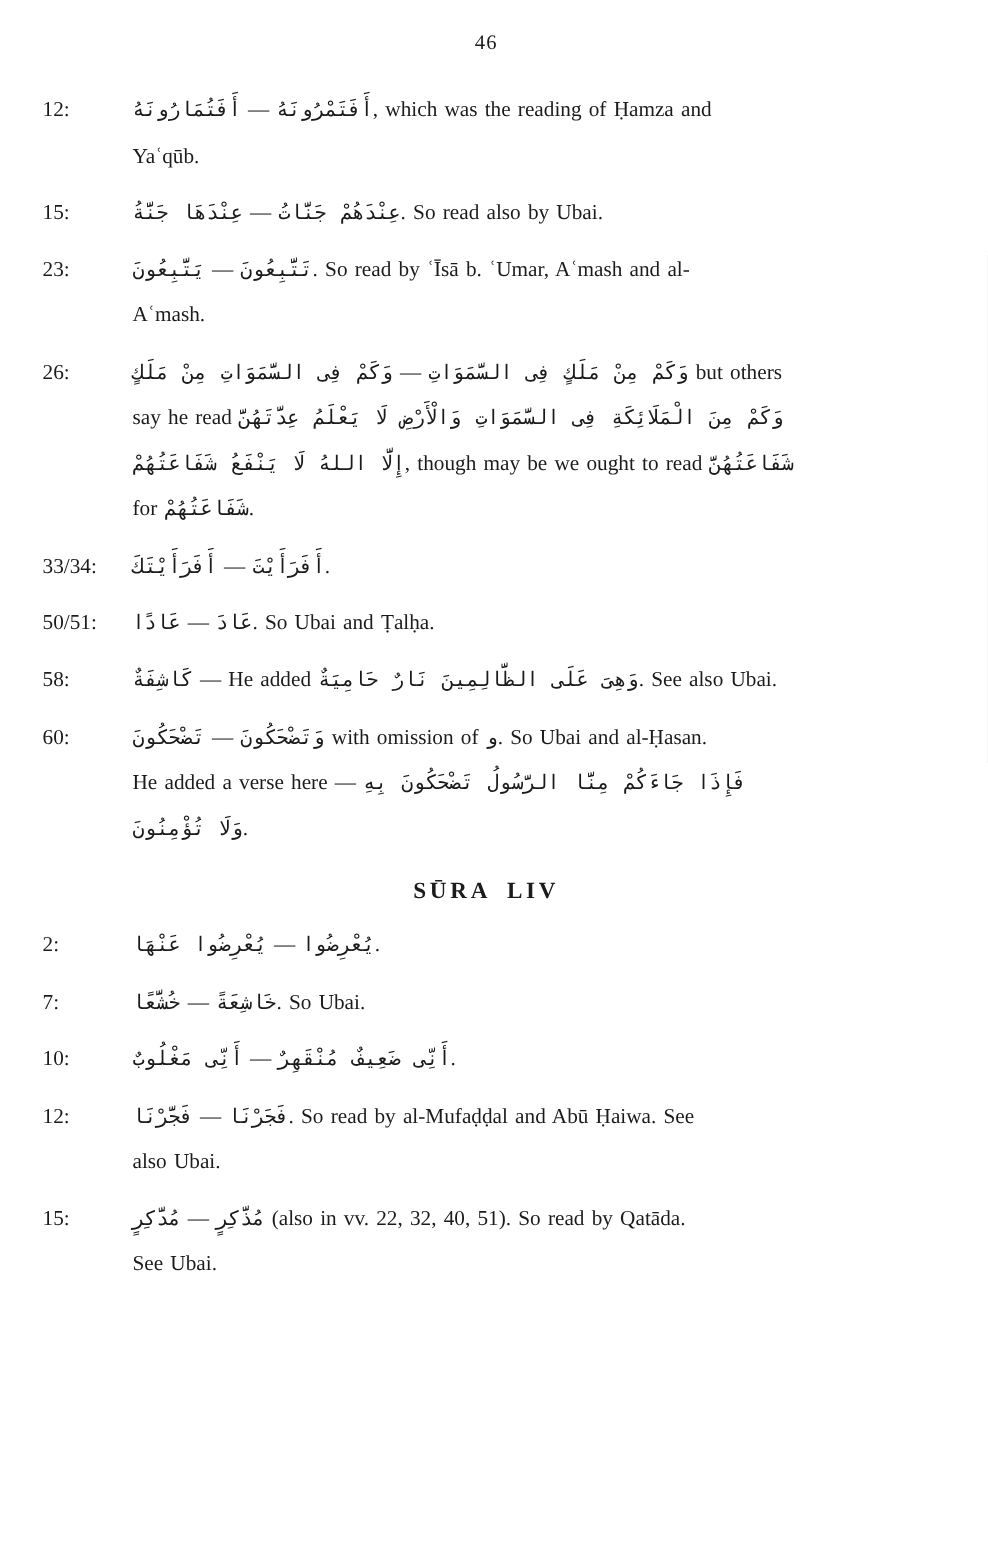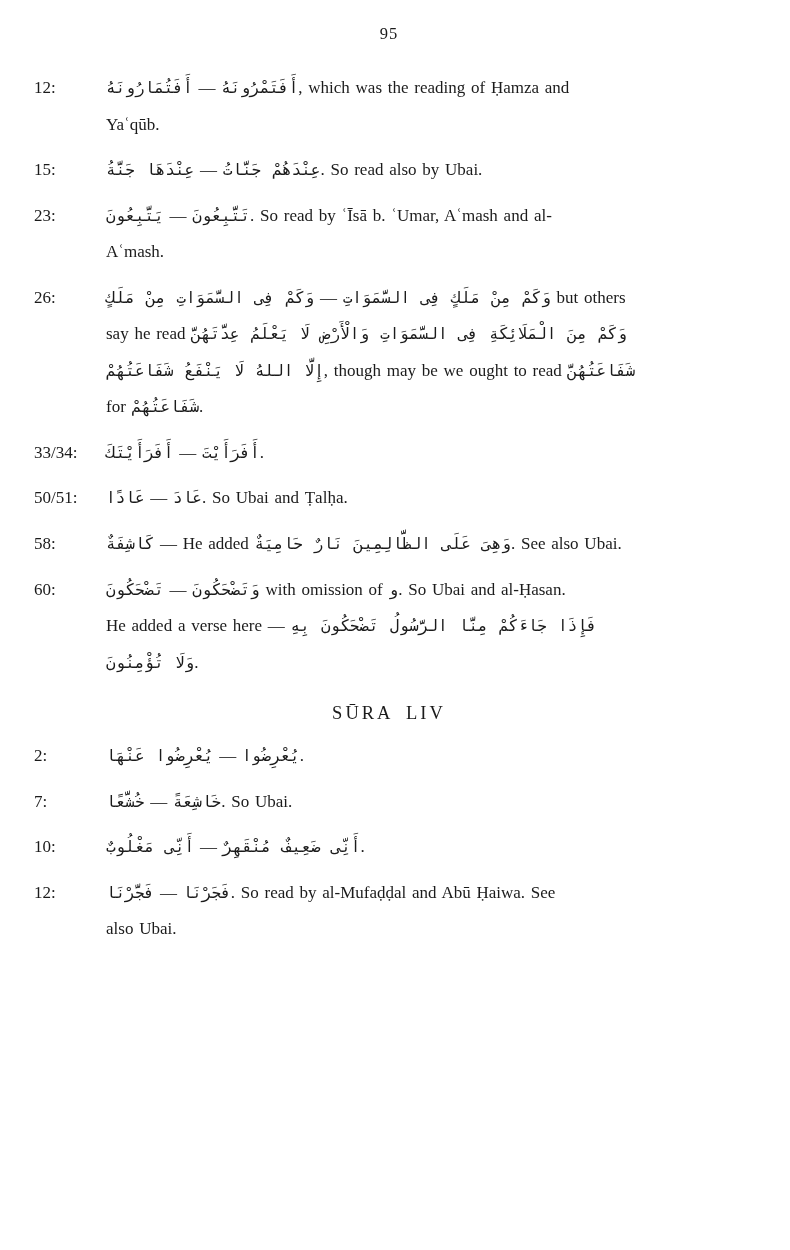--- a/index.html
+++ b/index.html
@@ -21,35 +21,37 @@
     white-space:nowrap;margin-right:8px;
   }
   .ar{
     font-family:Liberation Mono, monospace;font-size:16px;line-height:1;
     direction:rtl;unicode-bidi:isolate;
   }
   .en{ }
   .sura-heading{
     text-align:center;font-size:18.5px;letter-spacing:3px;word-spacing:6px;
     margin:22px 0 14px 0;
+    font-weight:bold;
   }
 </style>
 </head>
 <body>
 
 <div class="page">
-  <div class="page-number">95</div>
+  <div class="page-number">46</div>
   <div>
       <p class="entry"><span class="num">12:</span><span class="ar" dir="rtl">أَفَتُمَارُونَهُ</span><span class="en"> — </span><span class="ar" dir="rtl">أَفَتَمْرُونَهُ</span><span class="en">, which was the reading of Ḥamza and</span><br><span class="en">Yaʿqūb.</span></p>
       <p class="entry"><span class="num">15:</span><span class="ar" dir="rtl">عِنْدَهَا جَنَّةُ</span><span class="en"> — </span><span class="ar" dir="rtl">عِنْدَهُمْ جَنَّاتُ</span><span class="en">. So read also by Ubai.</span></p>
       <p class="entry"><span class="num">23:</span><span class="ar" dir="rtl">يَتَّبِعُونَ</span><span class="en"> — </span><span class="ar" dir="rtl">تَتَّبِعُونَ</span><span class="en">. So read by ʿĪsā b. ʿUmar, Aʿmash and al-</span><br><span class="en">Aʿmash.</span></p>
       <p class="entry"><span class="num">26:</span><span class="ar" dir="rtl">وَكَمْ فِى السَّمَوَاتِ مِنْ مَلَكٍ</span><span class="en"> — </span><span class="ar" dir="rtl">وَكَمْ مِنْ مَلَكٍ فِى السَّمَوَاتِ</span><span class="en"> but others</span><br><span class="en">say he read </span><span class="ar" dir="rtl">وَكَمْ مِنَ الْمَلَائِكَةِ فِى السَّمَوَاتِ وَالْأَرْضِ لَا يَعْلَمُ عِدَّتَهُنَّ</span><br><span class="ar" dir="rtl">إِلَّا اللهُ لَا يَنْفَعُ شَفَاعَتُهُمْ</span><span class="en">, though may be we ought to read </span><span class="ar" dir="rtl">شَفَاعَتُهُنَّ</span><br><span class="en">for </span><span class="ar" dir="rtl">شَفَاعَتُهُمْ</span><span class="en">.</span></p>
       <p class="entry"><span class="num">33/34:</span><span class="ar" dir="rtl">أَفَرَأَيْتَكَ</span><span class="en"> — </span><span class="ar" dir="rtl">أَفَرَأَيْتَ</span><span class="en">.</span></p>
       <p class="entry"><span class="num">50/51:</span><span class="ar" dir="rtl">عَادًا</span><span class="en"> — </span><span class="ar" dir="rtl">عَادَ</span><span class="en">. So Ubai and Ṭalḥa.</span></p>
       <p class="entry"><span class="num">58:</span><span class="ar" dir="rtl">كَاشِفَةٌ</span><span class="en"> — He added </span><span class="ar" dir="rtl">وَهِىَ عَلَى الظَّالِمِينَ نَارٌ حَامِيَةٌ</span><span class="en">. See also Ubai.</span></p>
       <p class="entry"><span class="num">60:</span><span class="ar" dir="rtl">تَضْحَكُونَ</span><span class="en"> — </span><span class="ar" dir="rtl">وَتَضْحَكُونَ</span><span class="en"> with omission of </span><span class="ar" dir="rtl">و</span><span class="en">. So Ubai and al-Ḥasan.</span><br><span class="en">He added a verse here — </span><span class="ar" dir="rtl">فَإِذَا جَاءَكُمْ مِنَّا الرَّسُولُ تَضْحَكُونَ بِهِ</span><br><span class="ar" dir="rtl">وَلَا تُؤْمِنُونَ</span><span class="en">.</span></p>
       <div class="sura-heading">SŪRA LIV</div>
       <p class="entry"><span class="num">2:</span><span class="ar" dir="rtl">يُعْرِضُوا عَنْهَا</span><span class="en"> — </span><span class="ar" dir="rtl">يُعْرِضُوا</span><span class="en">.</span></p>
       <p class="entry"><span class="num">7:</span><span class="ar" dir="rtl">خُشَّعًا</span><span class="en"> — </span><span class="ar" dir="rtl">خَاشِعَةً</span><span class="en">. So Ubai.</span></p>
       <p class="entry"><span class="num">10:</span><span class="ar" dir="rtl">أَنِّى مَغْلُوبٌ</span><span class="en"> — </span><span class="ar" dir="rtl">أَنِّى ضَعِيفٌ مُنْقَهِرٌ</span><span class="en">.</span></p>
       <p class="entry"><span class="num">12:</span><span class="ar" dir="rtl">فَجَّرْنَا</span><span class="en"> — </span><span class="ar" dir="rtl">فَجَرْنَا</span><span class="en">. So read by al-Mufaḍḍal and Abū Ḥaiwa. See</span><br><span class="en">also Ubai.</span></p>
+      <p class="entry"><span class="num">15:</span><span class="ar" dir="rtl">مُدَّكِرٍ</span><span class="en"> — </span><span class="ar" dir="rtl">مُذَّكِرٍ</span><span class="en"> (also in vv. 22, 32, 40, 51). So read by Qatāda.</span><br><span class="en">See Ubai.</span></p>
     </div>
 </div>
 
 </body></html>

